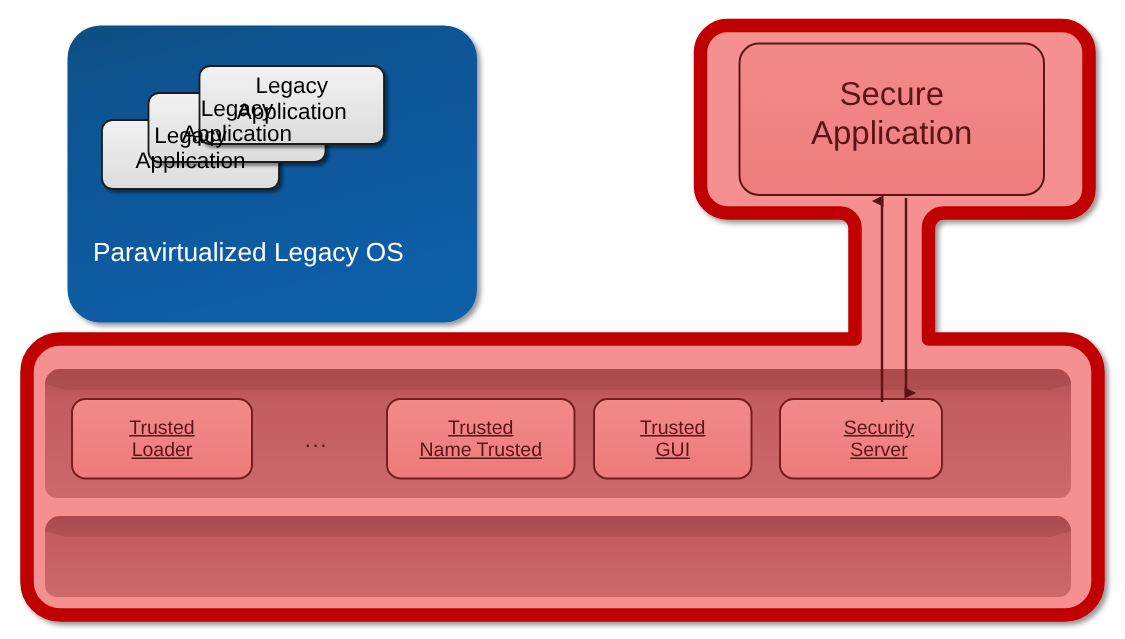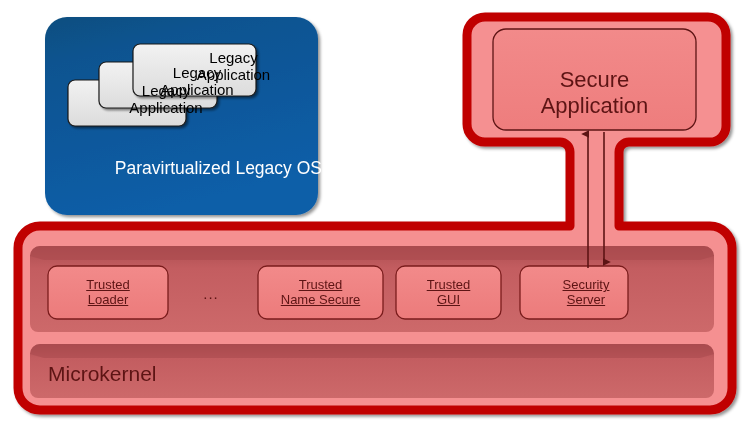--- a/index.html
+++ b/index.html
@@ -35,34 +35,32 @@
     line-height: 1.12;
     white-space: pre-line;
     pointer-events: none;
     -webkit-font-smoothing: antialiased;
   }
 
   
   .app-card-text {
     color: #000000;
     font-size: 15px;
-    padding-left: 39px;
   }
 
   .legacy-os-text {
     color: #ffffff;
     font-size: 17.5px;
-    text-align: right;
+    text-align: left;
   }
 
   .secure-app-text {
     color: #5d1414;
     font-size: 22px;
     line-height: 1.2;
-    margin-top: 17px;
   }
 
   .service-text {
     color: #5d1414;
     font-size: 13px;
     line-height: 1.18;
     text-decoration: underline;
   }
 
   .ellipsis-text {
@@ -204,21 +202,20 @@
   <div class="lbl app-card-text" style="left:133px; top:50px; width:123px;"><span>Legacy</span><br><span>Application</span></div>
 
   <div class="lbl legacy-os-text" style="left:62px; top:159px; width:260px;">Paravirtualized Legacy OS</div>
 
   <div class="lbl secure-app-text" style="left:493px; top:50px; width:203px;"><span>Secure</span><br><span>Application</span></div>
 
   <div class="lbl service-text" style="left:48px; top:277px; width:120px;"><span>Trusted</span><br><span>Loader</span></div>
 
   <div class="lbl ellipsis-text" style="left:186px; top:286px; width:50px;">...</div>
 
-  <div class="lbl service-text" style="left:258px; top:277px; width:125px;"><span>Trusted</span><br><span>Name Secure</span></div>
+  <div class="lbl service-text" style="left:258px; top:277px; width:125px;"><span>Trusted</span><br><span>Name Trusted</span></div>
 
   <div class="lbl service-text" style="left:396px; top:277px; width:105px;"><span>Trusted</span><br><span>GUI</span></div>
 
   <div class="lbl service-text" style="left:520px; top:277px; width:132px;"><span>Security</span><br><span>Server</span></div>
 
-  <div class="lbl microkernel-text" style="left:48px; top:362px; width:300px;">Microkernel</div>
 
 </div>
 
 </body></html>

